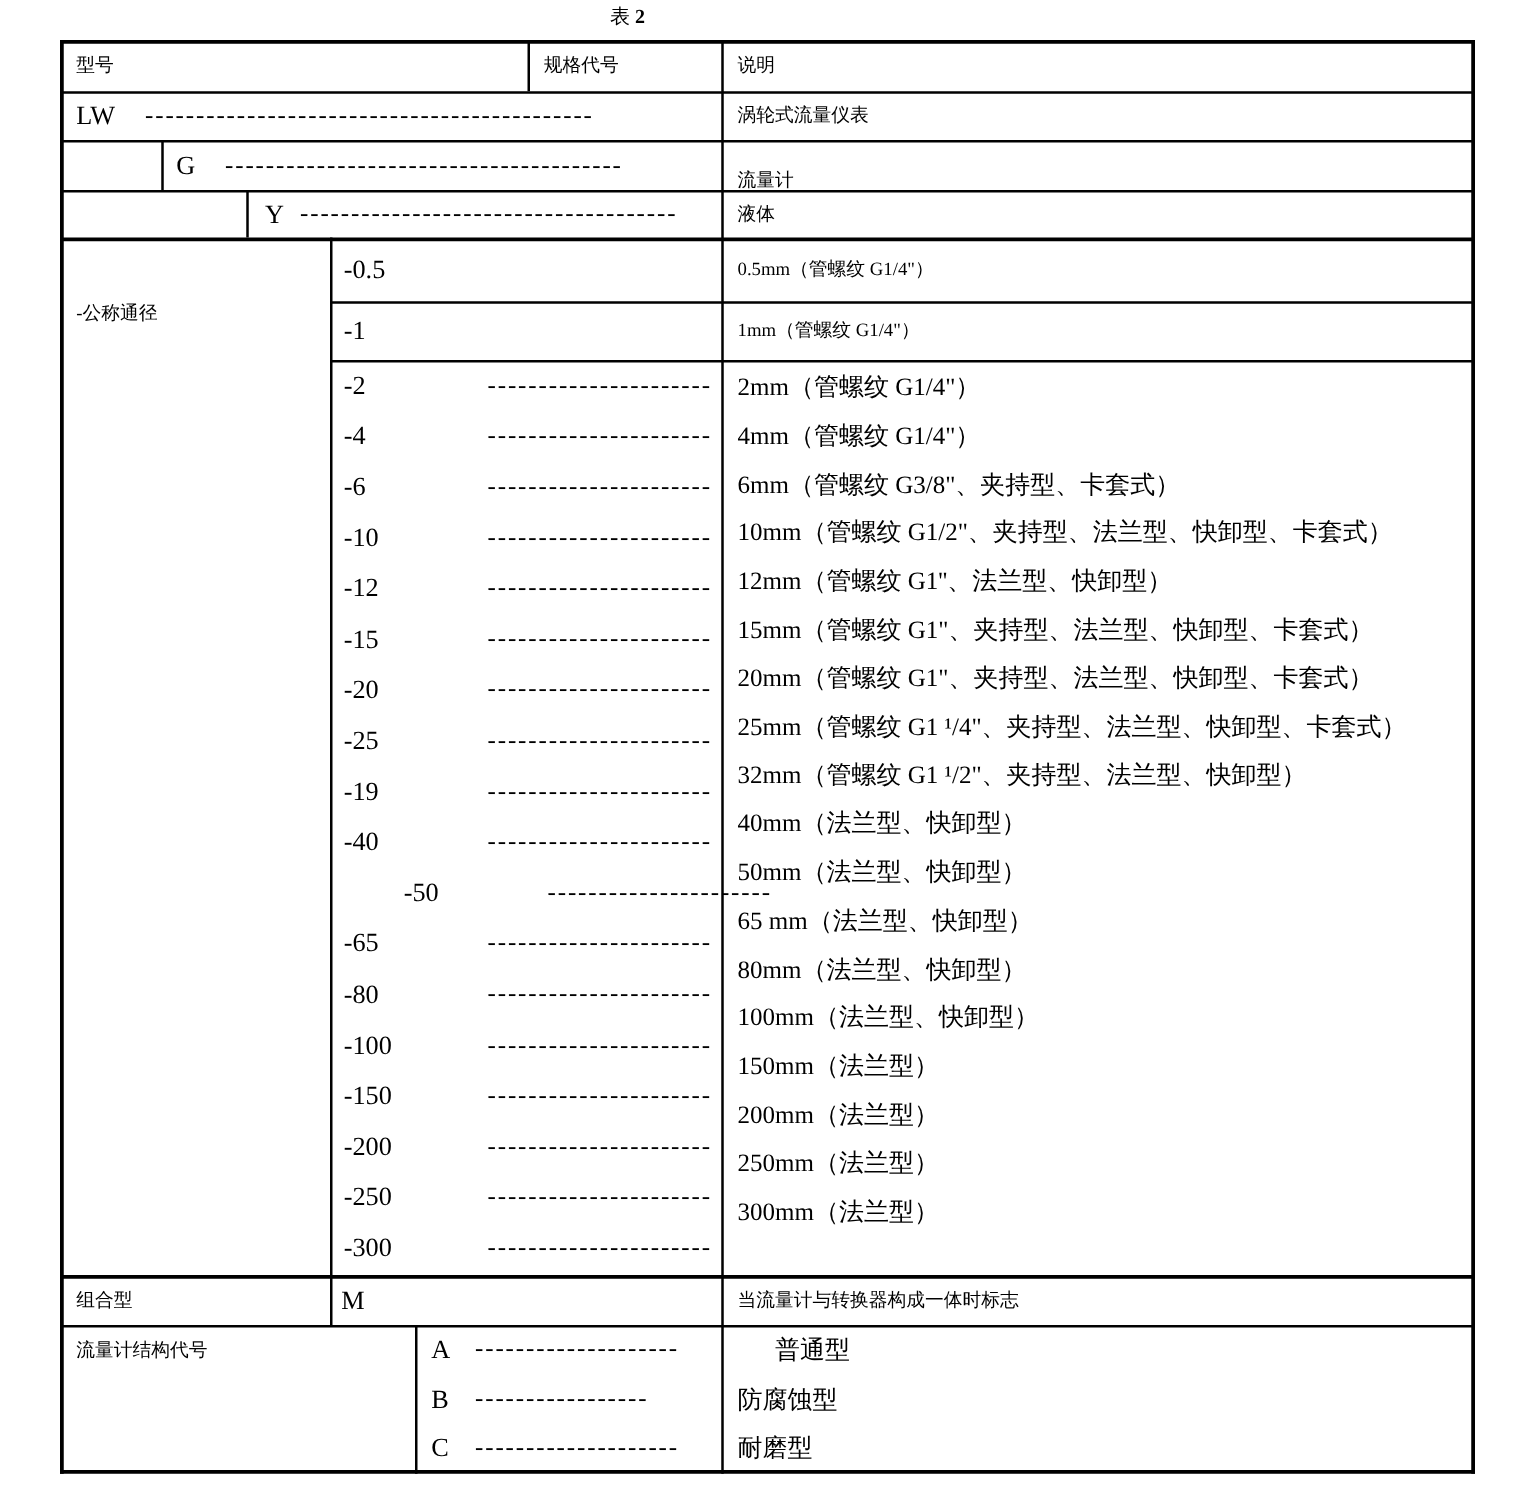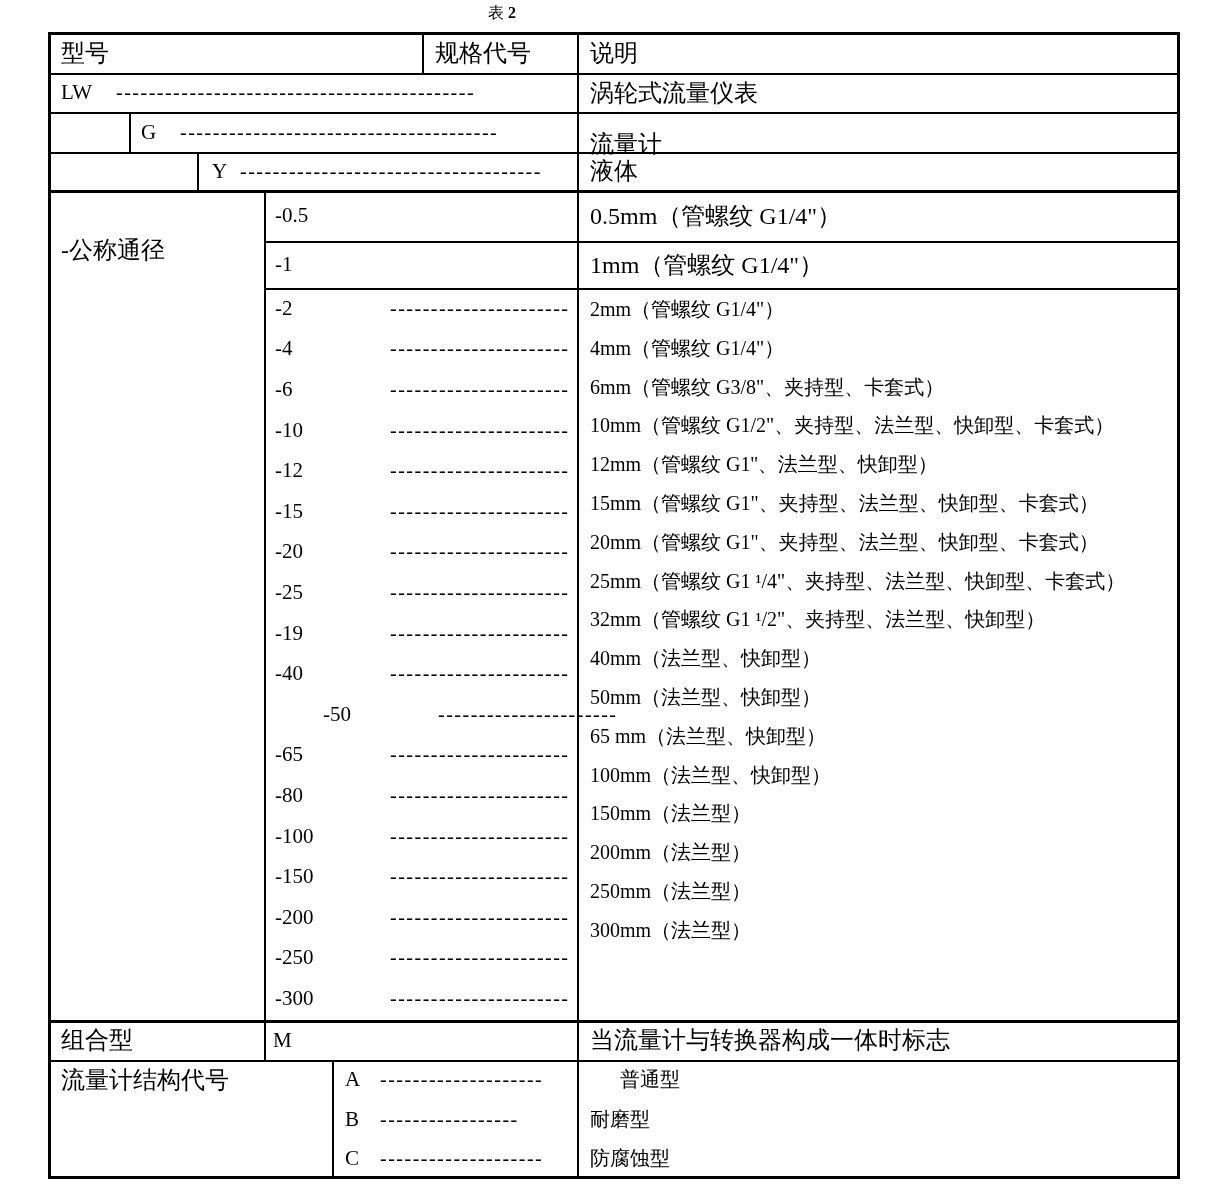--- a/index.html
+++ b/index.html
@@ -2,21 +2,21 @@
 <html><head>
 <meta charset="utf-8">
 <style>
   html,body{margin:0;padding:0;background:#ffffff;}
   body{width:1216px;height:1202px;position:relative;
        font-family:"Liberation Serif","DejaVu Serif",serif;color:#000;}
   .title{position:absolute;left:488px;top:3px;font-size:16px;white-space:nowrap;}
   .title b{font-weight:bold;}
   #tbl{position:absolute;left:48px;top:32px;width:1132px;height:1147px;}
   .ln{position:absolute;background:#000;}
-  .txt{position:absolute;white-space:nowrap;font-size:24px;display:flex;align-items:center;}
+  .txt{position:absolute;white-space:nowrap;font-size:15px;display:flex;align-items:center;}
   .dashes{letter-spacing:1.5px;font-size:20px;}
   .abs{position:absolute;}
   .stack{position:absolute;}
   .stack .item{position:relative;display:flex;align-items:center;white-space:nowrap;font-size:20px;}
   .stack .item .dpos{position:absolute;}
   .lat{font-size:21px;}
 </style>
 </head>
 <body>
 
@@ -156,20 +156,21 @@
     <div class="item" style="height:38.82px;">6mm（管螺纹 G3/8"、夹持型、卡套式）</div>
     <div class="item" style="height:38.82px;">10mm（管螺纹 G1/2"、夹持型、法兰型、快卸型、卡套式）</div>
     <div class="item" style="height:38.82px;">12mm（管螺纹 G1''、法兰型、快卸型）</div>
     <div class="item" style="height:38.82px;">15mm（管螺纹 G1"、夹持型、法兰型、快卸型、卡套式）</div>
     <div class="item" style="height:38.82px;">20mm（管螺纹 G1"、夹持型、法兰型、快卸型、卡套式）</div>
     <div class="item" style="height:38.82px;">25mm（管螺纹 G1 ¹/4"、夹持型、法兰型、快卸型、卡套式）</div>
     <div class="item" style="height:38.82px;">32mm（管螺纹 G1 ¹/2"、夹持型、法兰型、快卸型）</div>
     <div class="item" style="height:38.82px;">40mm（法兰型、快卸型）</div>
     <div class="item" style="height:38.82px;">50mm（法兰型、快卸型）</div>
     <div class="item" style="height:38.82px;">65 mm（法兰型、快卸型）</div>
+    <div class="item" style="height:38.82px;">80mm（法兰型、快卸型）</div>
     <div class="item" style="height:38.82px;">100mm（法兰型、快卸型）</div>
     <div class="item" style="height:38.82px;">150mm（法兰型）</div>
     <div class="item" style="height:38.82px;">200mm（法兰型）</div>
     <div class="item" style="height:38.82px;">250mm（法兰型）</div>
     <div class="item" style="height:38.82px;">300mm（法兰型）</div>
   </div>
 
   <div class="txt" style="left:13px;top:988px;height:40px;">组合型</div>
   <div class="txt lat" style="left:225px;top:988px;height:40px;">M</div>
   <div class="txt" style="left:542px;top:988px;height:40px;">当流量计与转换器构成一体时标志</div>
@@ -186,17 +187,17 @@
         <span class="dashes dpos" style="left:35px;">-----------------</span>
       </div>
     <div class="item" style="height:39.5px;">
         <span class="lat">C</span>
         <span class="dashes dpos" style="left:35px;">--------------------</span>
       </div>
   </div>
 
   <div class="stack" style="left:542px;top:1028px;width:400px;">
     <div class="item" style="height:39.5px;margin-left:30px;">普通型</div>
+    <div class="item" style="height:39.5px;">防腐蚀型</div>
     <div class="item" style="height:39.5px;">耐磨型</div>
-    <div class="item" style="height:39.5px;">防腐蚀型</div>
   </div>
 
 </div>
 
 </body></html>

